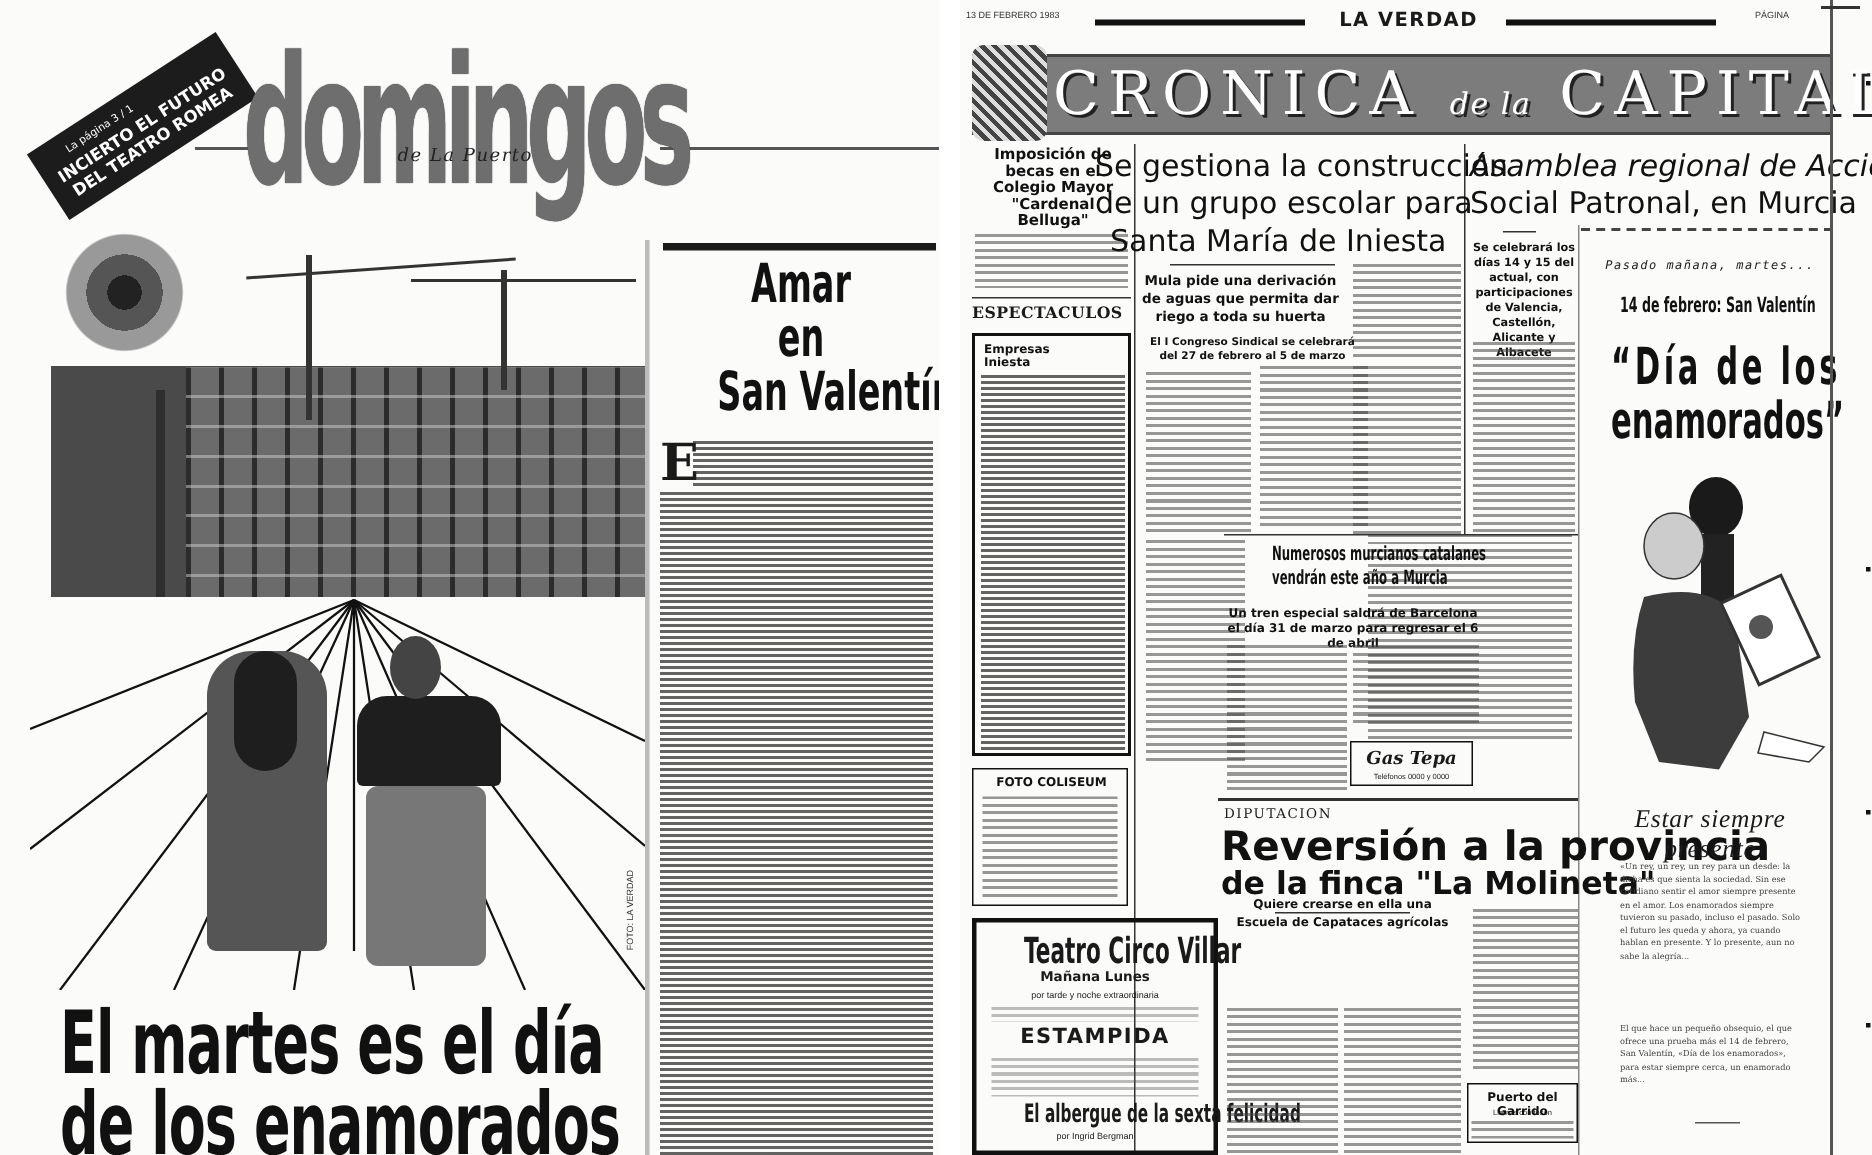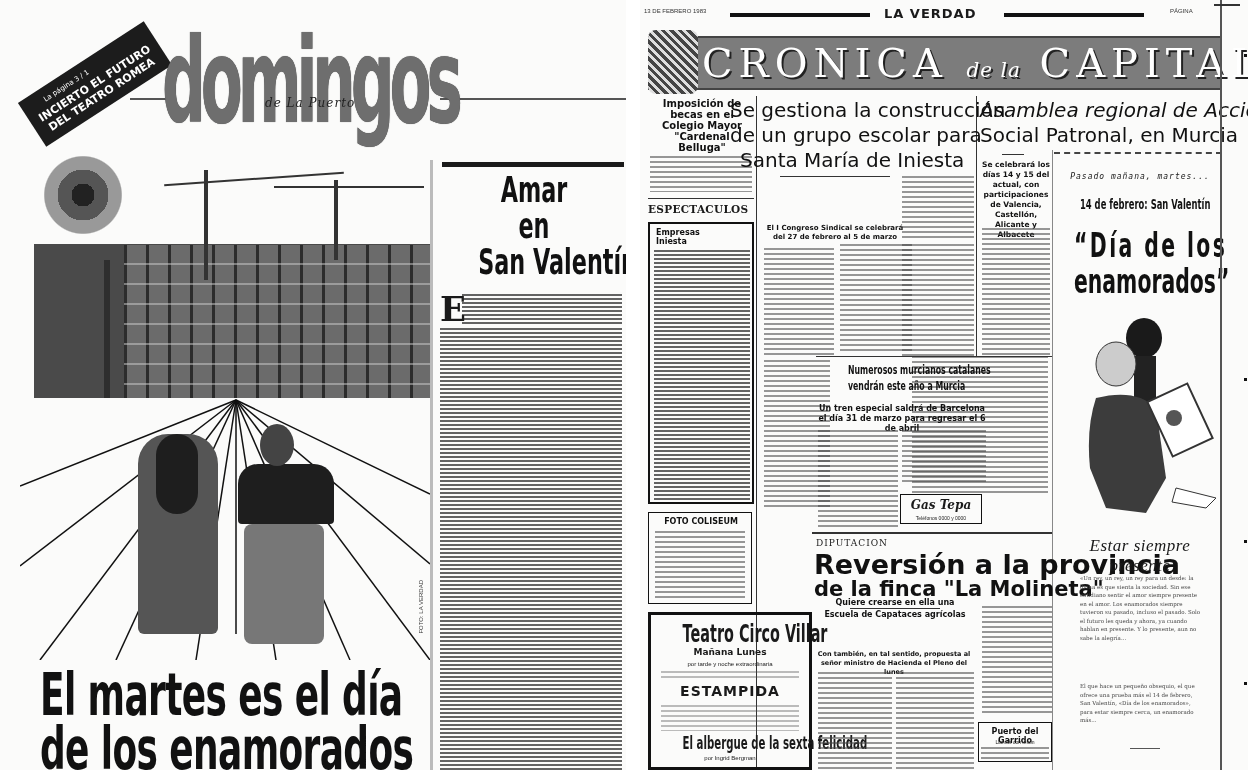--- a/index.html
+++ b/index.html
@@ -84,21 +84,21 @@
     font-family: "DejaVu Sans", sans-serif; font-weight: bold; font-size: 58px; line-height: 54px;
     transform: scaleX(0.62); transform-origin: left top; white-space: nowrap; color: #111;
     letter-spacing: -1px;
   }
   .headline-big span { display: block; }
 
   
   .folio { position: absolute; top: 8px; font-size: 6px; color: #333; }
   .folio-rule { position: absolute; top: 13px; height: 4px; background: #111; }
   .la-verdad {
-    position: absolute; left: 244px; top: 6px; width: 110px; text-align: left;
+    position: absolute; left: 244px; top: 6px; width: 110px; text-align: center;
     font-family: "DejaVu Sans", sans-serif; font-weight: bold; font-size: 13px; letter-spacing: 1px;
   }
   .cronica-banner {
     position: absolute; left: 8px; top: 36px; width: 572px; height: 54px;
     background: #7c7c7c; border-top: 2px solid #444; border-bottom: 2px solid #444;
   }
   .crest {
     position: absolute; left: 8px; top: 30px; width: 50px; height: 64px;
     background: repeating-linear-gradient(45deg, #444 0 3px, #ddd 3px 6px);
     border-radius: 8px;
@@ -250,20 +250,21 @@
     <div class="ad-title" style="position:absolute;left:0;top:118px;width:158px;font-size:17px;line-height:20px;">
         <div class="condensed">El albergue de la sexta felicidad</div>
       </div>
     <div style="position:absolute;left:0;top:140px;width:158px;font-size:6px;text-align:center;">por Ingrid Bergman</div>
   </div>
 
   <div class="head-geo" style="left:90px;top:98px;">Se gestiona la construcción</div>
   <div class="head-geo" style="left:90px;top:123px;">de un grupo escolar para</div>
   <div class="head-geo" style="left:100px;top:148px;">Santa María de Iniesta</div>
   <div style="position:absolute;left:140px;top:176px;width:110px;height:1px;background:#333;"></div>
+  <div class="small-head" style="left:120px;top:182px;width:134px;font-size:9px;line-height:12px;">Mula pide una derivación de aguas que permita dar riego a toda su huerta</div>
   <div class="textblock" style="position:absolute;left:262px;top:176px;width:72px;height:62px;"></div>
   <div class="small-head" style="left:120px;top:224px;width:150px;font-size:7px;line-height:9px;">El I Congreso Sindical se celebrará del 27 de febrero al 5 de marzo</div>
   <div class="textblock" style="position:absolute;left:124px;top:248px;width:70px;height:110px;"></div>
   <div class="textblock" style="position:absolute;left:200px;top:244px;width:72px;height:110px;"></div>
   <div class="textblock" style="position:absolute;left:262px;top:244px;width:72px;height:114px;"></div>
   <div class="textblock" style="position:absolute;left:124px;top:360px;width:66px;height:150px;"></div>
 
   <div class="head-geo" style="left:340px;top:98px;font-style:italic;">Asamblea regional de Acción</div>
   <div class="head-geo" style="left:340px;top:123px;">Social Patronal, en Murcia</div>
   <div style="position:absolute;left:362px;top:154px;width:22px;height:1px;background:#333;"></div>
@@ -286,21 +287,20 @@
     <div style="position:absolute;left:0;top:3px;width:80px;text-align:center;font-family:'DejaVu Serif',serif;font-style:italic;font-weight:bold;font-size:12px;">Gas Tepa</div>
     <div style="position:absolute;left:0;top:20px;width:80px;text-align:center;font-size:5px;">Teléfonos 0000 y 0000</div>
   </div>
 
   <div style="position:absolute;left:172px;top:532px;width:240px;height:2px;background:#333;"></div>
   <div style="position:absolute;left:176px;top:538px;font-family:'DejaVu Serif',serif;font-size:9px;letter-spacing:1px;">DIPUTACION</div>
   <div class="head-geo" style="left:174px;top:552px;font-size:27px;line-height:26px;font-weight:bold;">Reversión a la provincia</div>
   <div class="head-geo" style="left:174px;top:576px;font-size:21px;line-height:26px;font-weight:bold;">de la finca "La Molineta"</div>
   <div style="position:absolute;left:210px;top:608px;width:90px;height:1px;background:#333;"></div>
   <div class="small-head" style="left:180px;top:597px;width:150px;font-size:8px;line-height:12px;">Quiere crearse en ella una Escuela de Capataces agrícolas</div>
-  <div class="small-head" style="left:176px;top:650px;width:156px;font-size:6.5px;line-height:9px;">Con también, en tal sentido, propuesta al señor ministro de Hacienda el Pleno del lunes</div>
   <div class="textblock" style="position:absolute;left:178px;top:672px;width:74px;height:98px;"></div>
   <div class="textblock" style="position:absolute;left:256px;top:672px;width:78px;height:98px;"></div>
   <div class="textblock" style="position:absolute;left:342px;top:606px;width:70px;height:110px;"></div>
 
   <div class="box thin" style="left:338px;top:722px;width:74px;height:40px;">
     <div class="small-head" style="left:0;top:4px;width:72px;font-size:8px;">Puerto del Garrido</div>
     <div style="position:absolute;left:0;top:16px;width:72px;font-size:5px;text-align:center;">Llamas con tesón</div>
     <div class="textblock" style="position:absolute;left:2px;top:24px;width:68px;height:12px;"></div>
   </div>
 

